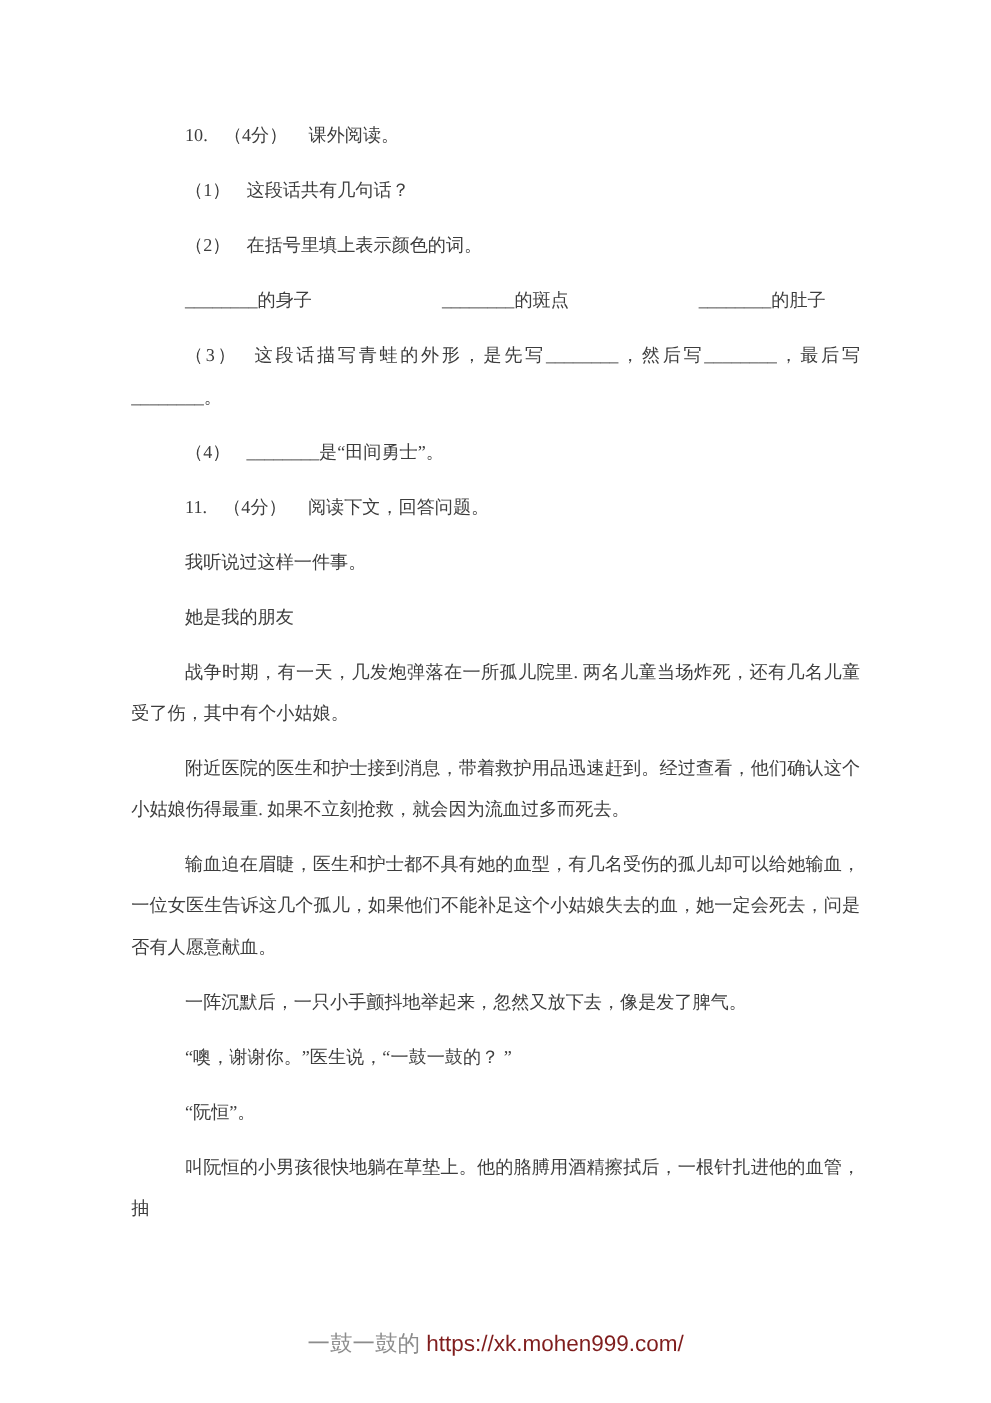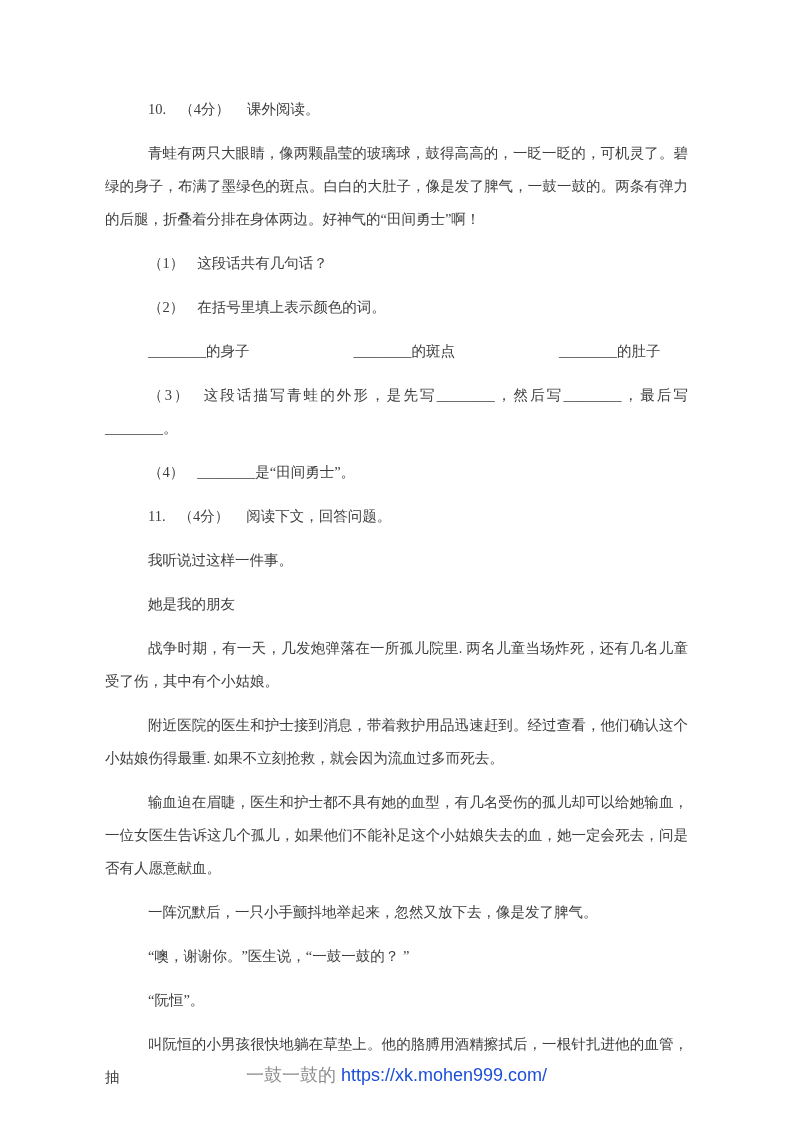--- a/index.html
+++ b/index.html
@@ -44,34 +44,33 @@
     left: 0;
     top: 1060px;
     width: 793px;
     text-align: center;
     font-family: "Liberation Sans", "DejaVu Sans", sans-serif;
     font-size: 18px;
     line-height: 30px;
     color: #8c8c8c;
   }
   .footer a {
-    color: #1d4ed8;
+    color: #7f1d1d;
     text-decoration: none;
   }
 </style>
 </head>
 <body>
 
 <div class="page">
   <div class="doc">
 
     <section>
       <p class="indent"><span class="qnum">10.</span><span class="qpts">（4分）</span><span>课外阅读。</span></p>
 
-      <p class="indent">青蛙有两只大眼睛，像两颗晶莹的玻璃球，鼓得高高的，一眨一眨的，可机灵了。碧绿的身子，布满了墨绿色的斑点。白白的大肚子，像是发了脾气，一鼓一鼓的。两条有弹力的后腿，折叠着分排在身体两边。好神气的“田间勇士”啊！</p>
 
       <p class="indent"><span class="snum">（1）</span><span>这段话共有几句话？</span></p>
 
       <p class="indent"><span class="snum">（2）</span><span>在括号里填上表示颜色的词。</span></p>
 
       <div class="blank-row">
         <span>________的身子</span>
         <span>________的斑点</span>
         <span>________的肚子</span>
       </div>

